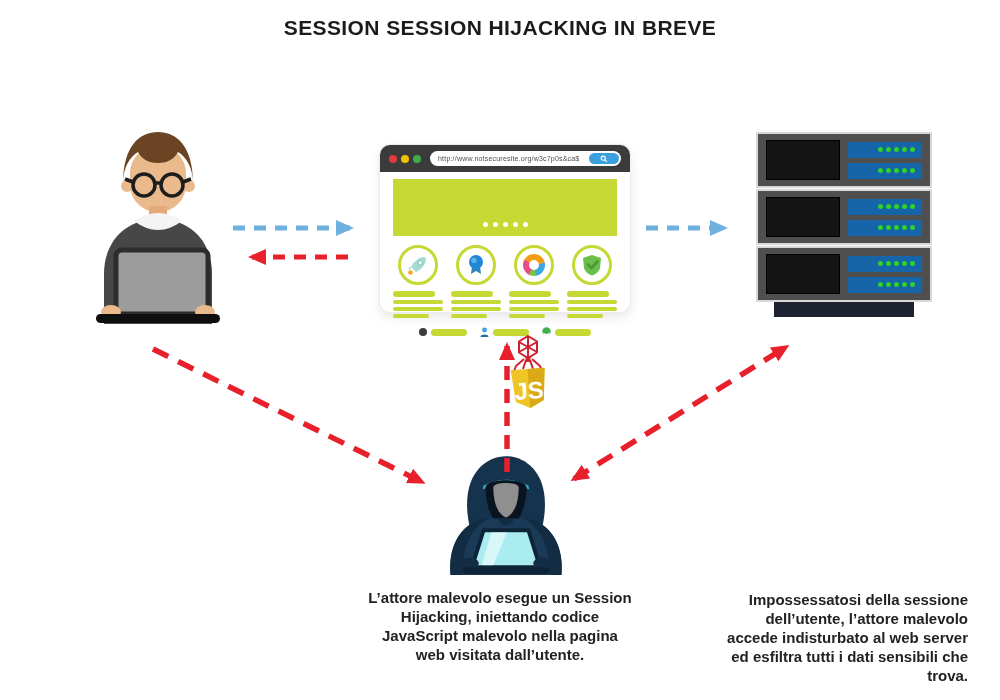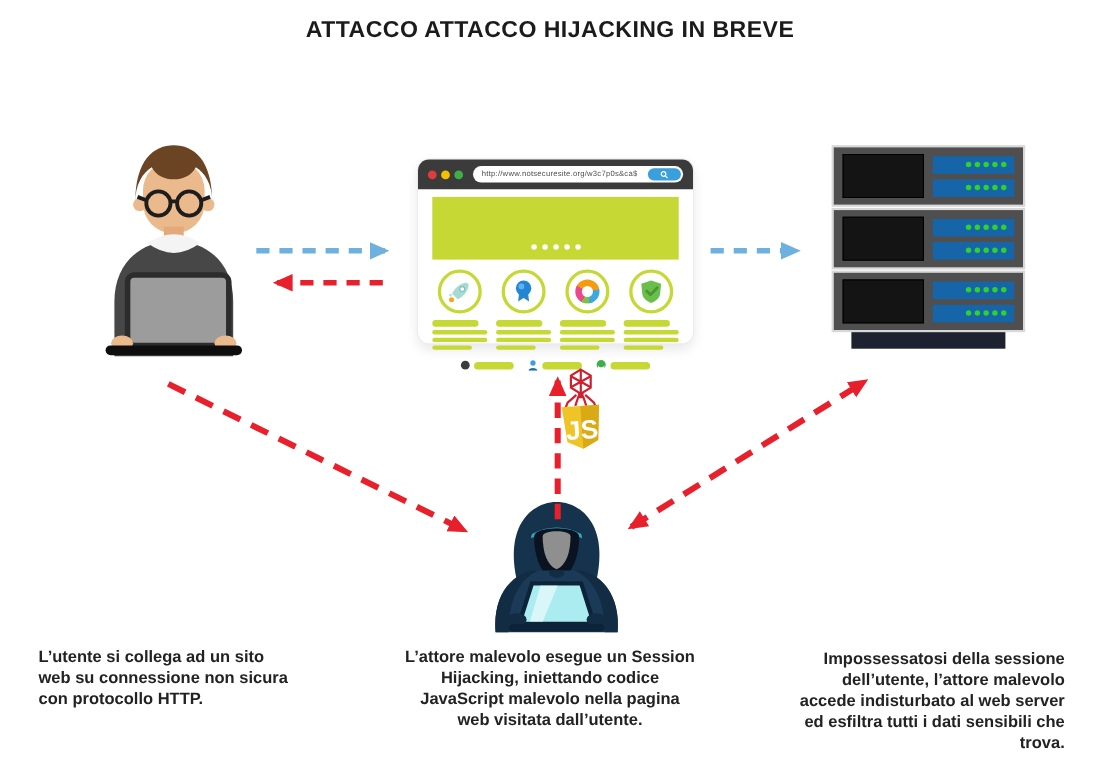--- a/index.html
+++ b/index.html
@@ -63,21 +63,21 @@
   .caption{position:absolute;font-size:15px;font-weight:700;line-height:1.26;color:#222;}
   .cap-left{left:35px;top:589px;width:238px;text-align:left;}
   .cap-center{left:366px;top:589px;width:268px;text-align:center;}
   .cap-right{left:720px;top:591px;width:248px;text-align:right;}
 </style>
 </head>
 <body>
 
 <div class="canvas">
 
-  <div class="title">ATTACCO ATTACCO HIJACKING IN BREVE</div>
+  <div class="title">SESSION SESSION HIJACKING IN BREVE</div>
 
   <svg class="userfig" width="160" height="202" viewBox="0 0 160 202">
     <rect x="52" y="24" width="56" height="66" rx="27" fill="#eab98c"></rect>
     <path d="M45,62 C45,23 62,10 80,10 C98,10 115,23 115,62 C115,45 108,35 100,30 C96,38 88,41 80,41 C72,41 64,38 60,30 C52,35 45,45 45,62 Z" fill="#6b4423"></path>
     <circle cx="49" cy="64" r="6" fill="#eab98c"></circle>
     <circle cx="111" cy="64" r="6" fill="#eab98c"></circle>
     <g stroke="#1d1d1d" stroke-width="3.5" fill="none">
       <circle cx="66" cy="63" r="11"></circle>
       <circle cx="94" cy="63" r="11"></circle>
       <path d="M77,61 L83,61"></path>
@@ -306,17 +306,16 @@
       </marker>
     </defs>
     <line x1="233" y1="228" x2="350" y2="228" stroke="#6fb1de" stroke-width="5" stroke-dasharray="12 9" marker-end="url(#ab)"></line>
     <line x1="348" y1="257" x2="252" y2="257" stroke="#e8202c" stroke-width="5" stroke-dasharray="12 9" marker-end="url(#ar)"></line>
     <line x1="646" y1="228" x2="724" y2="228" stroke="#6fb1de" stroke-width="5" stroke-dasharray="12 9" marker-end="url(#ab)"></line>
     <line x1="153" y1="349" x2="422" y2="482" stroke="#e8202c" stroke-width="5.5" stroke-dasharray="17 11" marker-end="url(#ar)"></line>
     <line x1="507" y1="472" x2="507" y2="346" stroke="#e8202c" stroke-width="5.5" stroke-dasharray="14 9" marker-end="url(#ar)"></line>
     <line x1="574" y1="479" x2="786" y2="347" stroke="#e8202c" stroke-width="5.5" stroke-dasharray="17 11" marker-start="url(#arS)" marker-end="url(#ar)"></line>
   </svg>
 
-  <div class="caption cap-left">L’utente si collega ad un sito web su connessione non sicura con protocollo HTTP.</div>
   <div class="caption cap-right">Impossessatosi della sessione dell’utente, l’attore malevolo accede indisturbato al web server ed esfiltra tutti i dati sensibili che trova.</div>
   <div class="caption cap-center">L’attore malevolo esegue un Session Hijacking, iniettando codice JavaScript malevolo nella pagina web visitata dall’utente.</div>
 
 </div>
 
 </body></html>

